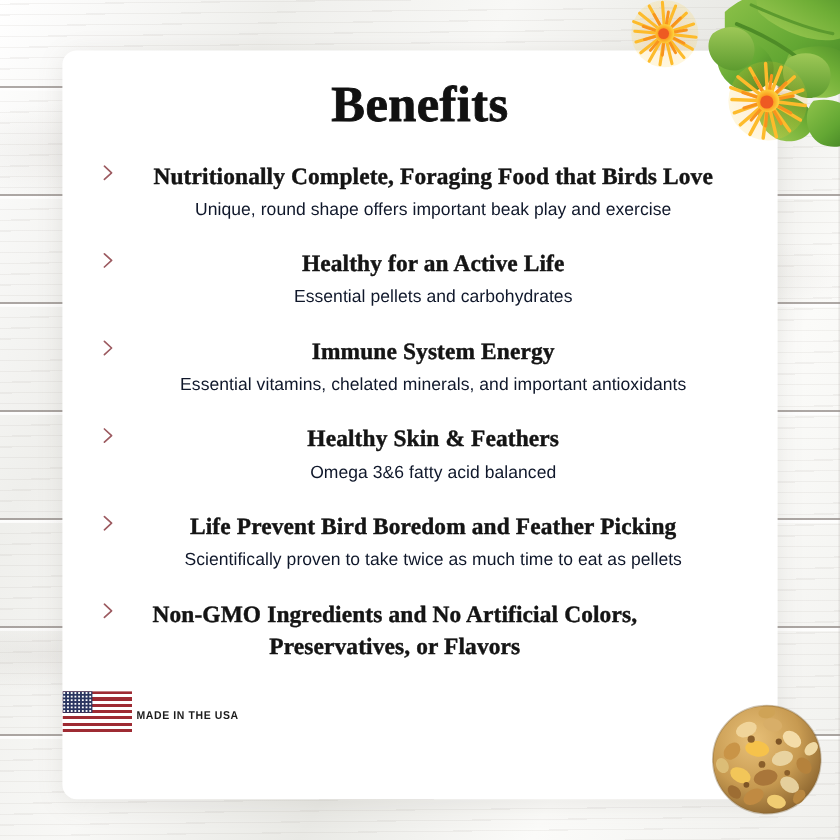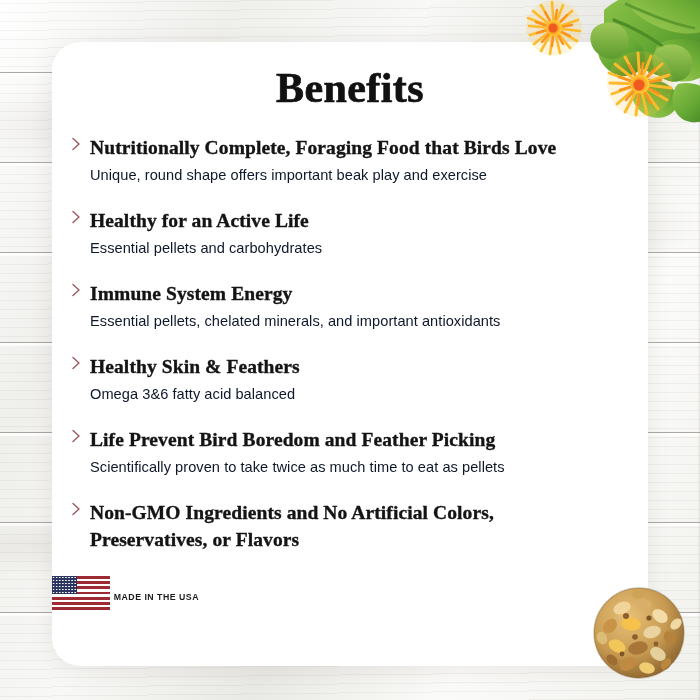--- a/index.html
+++ b/index.html
@@ -70,21 +70,21 @@
   }
 
   
   #card {
     position: absolute;
     left: 52px;
     top: 42px;
     width: 596px;
     height: 624px;
     background: #ffffff;
-    border-radius: 28px;
+    border-radius: 12px;
     box-shadow: 0 4px 22px rgba(120,115,110,0.13);
     overflow: hidden;
   }
 
   
   .title {
     font-family: "Liberation Serif", "DejaVu Serif", serif;
     font-weight: bold;
     font-size: 42px;
     letter-spacing: 0.4px;
@@ -92,21 +92,22 @@
     text-align: center;
     margin: 0;
     padding-top: 22px;
     -webkit-text-stroke: 0.7px #111111;
   }
 
   
   .benefits {
     list-style: none;
     margin: 0;
-    padding: 22px 30px 0 16px;
+    padding: 22px 30px 0 30px;
+    text-align: center;
   }
   .benefit {
     display: flex;
     align-items: flex-start;
     margin-bottom: 21px;
   }
   .benefit:last-child { margin-bottom: 0; }
 
   .chev {
     flex: 0 0 auto;
@@ -248,21 +249,21 @@
       </li>
 
       <li class="benefit">
         <span class="chev">
           <svg width="16" height="16" viewBox="0 0 16 16" aria-hidden="true">
             <path d="M5 2.5 L11 8 L5 13.5" fill="none" stroke="currentColor" stroke-width="1.4" stroke-linecap="round" stroke-linejoin="round"></path>
           </svg>
         </span>
         <div class="benefit-body">
           <p class="b-head">Immune System Energy</p>
-          <p class="b-sub">Essential pellets, chelated minerals, and important antioxidants</p>
+          <p class="b-sub">Essential vitamins, chelated minerals, and important antioxidants</p>
         </div>
       </li>
 
       <li class="benefit">
         <span class="chev">
           <svg width="16" height="16" viewBox="0 0 16 16" aria-hidden="true">
             <path d="M5 2.5 L11 8 L5 13.5" fill="none" stroke="currentColor" stroke-width="1.4" stroke-linecap="round" stroke-linejoin="round"></path>
           </svg>
         </span>
         <div class="benefit-body">

